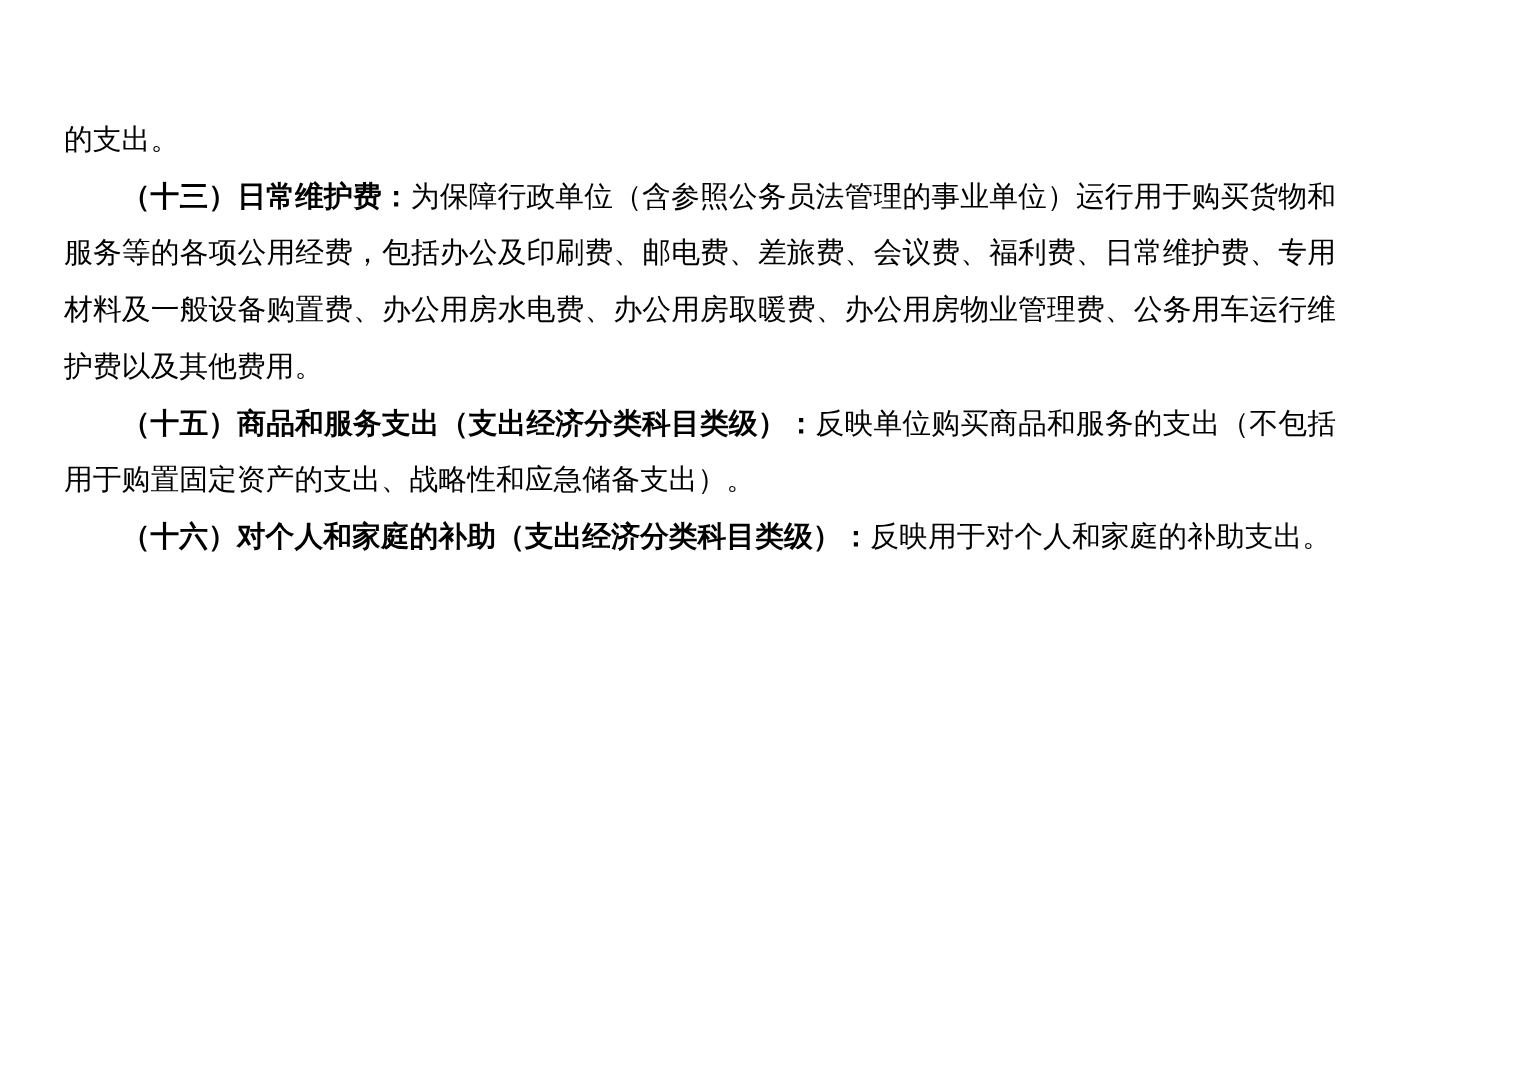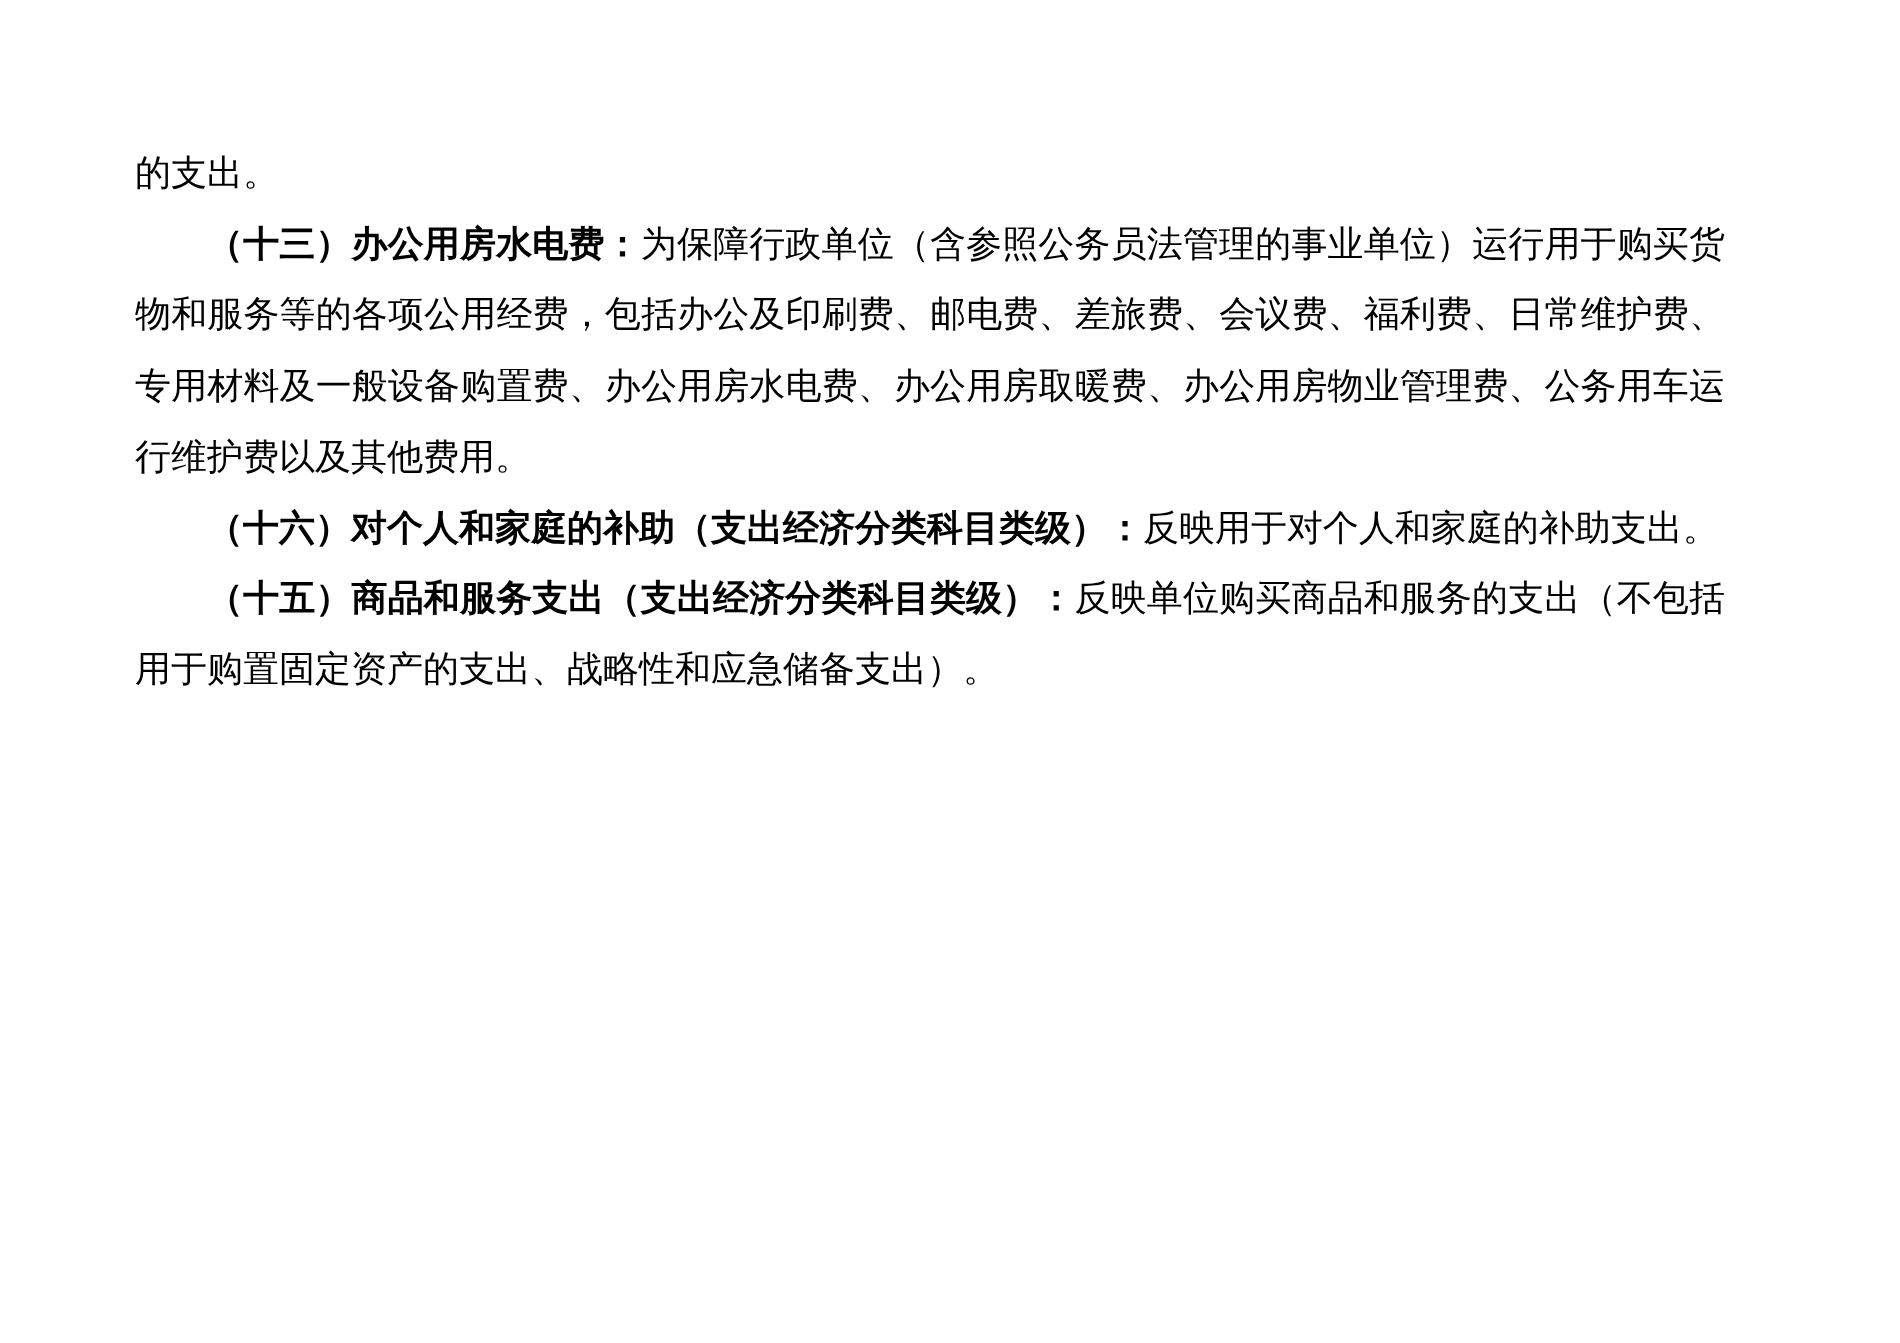--- a/index.html
+++ b/index.html
@@ -10,21 +10,21 @@
     width: 1520px;
     height: 1074px;
     background: #ffffff;
     color: #000000;
     font-family: "Liberation Serif", "DejaVu Serif", serif;
   }
   .page {
     box-sizing: border-box;
     width: 1520px;
     height: 1074px;
-    padding: 111px 124px 0 108px;
+    padding: 111px 124px 0 64px;
     overflow: hidden;
     background: #ffffff;
   }
   .doc-body {
     width: 1272px;
   }
   .para {
     margin: 0;
     font-size: 28.8px;
     line-height: 56.7px;
@@ -39,17 +39,17 @@
   .para .lead {
     font-weight: bold;
   }
 </style>
 </head>
 <body>
 
 <div class="page">
   <div class="doc-body" id="doc-body">
       <p class="para"><span>的支出。</span></p>
-      <p class="para indent"><span class="lead">（十三）办公用房水电费：</span><span>为保障行政单位（含参照公务员法管理的事业单位）运行用于购买货物和服务等的各项公用经费，包括办公及印刷费、邮电费、差旅费、会议费、福利费、日常维护费、专用材料及一般设备购置费、办公用房水电费、办公用房取暖费、办公用房物业管理费、公务用车运行维护费以及其他费用。</span></p>
+      <p class="para indent"><span class="lead">（十三）日常维护费：</span><span>为保障行政单位（含参照公务员法管理的事业单位）运行用于购买货物和服务等的各项公用经费，包括办公及印刷费、邮电费、差旅费、会议费、福利费、日常维护费、专用材料及一般设备购置费、办公用房水电费、办公用房取暖费、办公用房物业管理费、公务用车运行维护费以及其他费用。</span></p>
+      <p class="para indent"><span class="lead">（十五）商品和服务支出（支出经济分类科目类级）：</span><span>反映单位购买商品和服务的支出（不包括用于购置固定资产的支出、战略性和应急储备支出）。</span></p>
       <p class="para indent"><span class="lead">（十六）对个人和家庭的补助（支出经济分类科目类级）：</span><span>反映用于对个人和家庭的补助支出。</span></p>
-      <p class="para indent"><span class="lead">（十五）商品和服务支出（支出经济分类科目类级）：</span><span>反映单位购买商品和服务的支出（不包括用于购置固定资产的支出、战略性和应急储备支出）。</span></p>
     </div>
 </div>
 
 </body></html>

